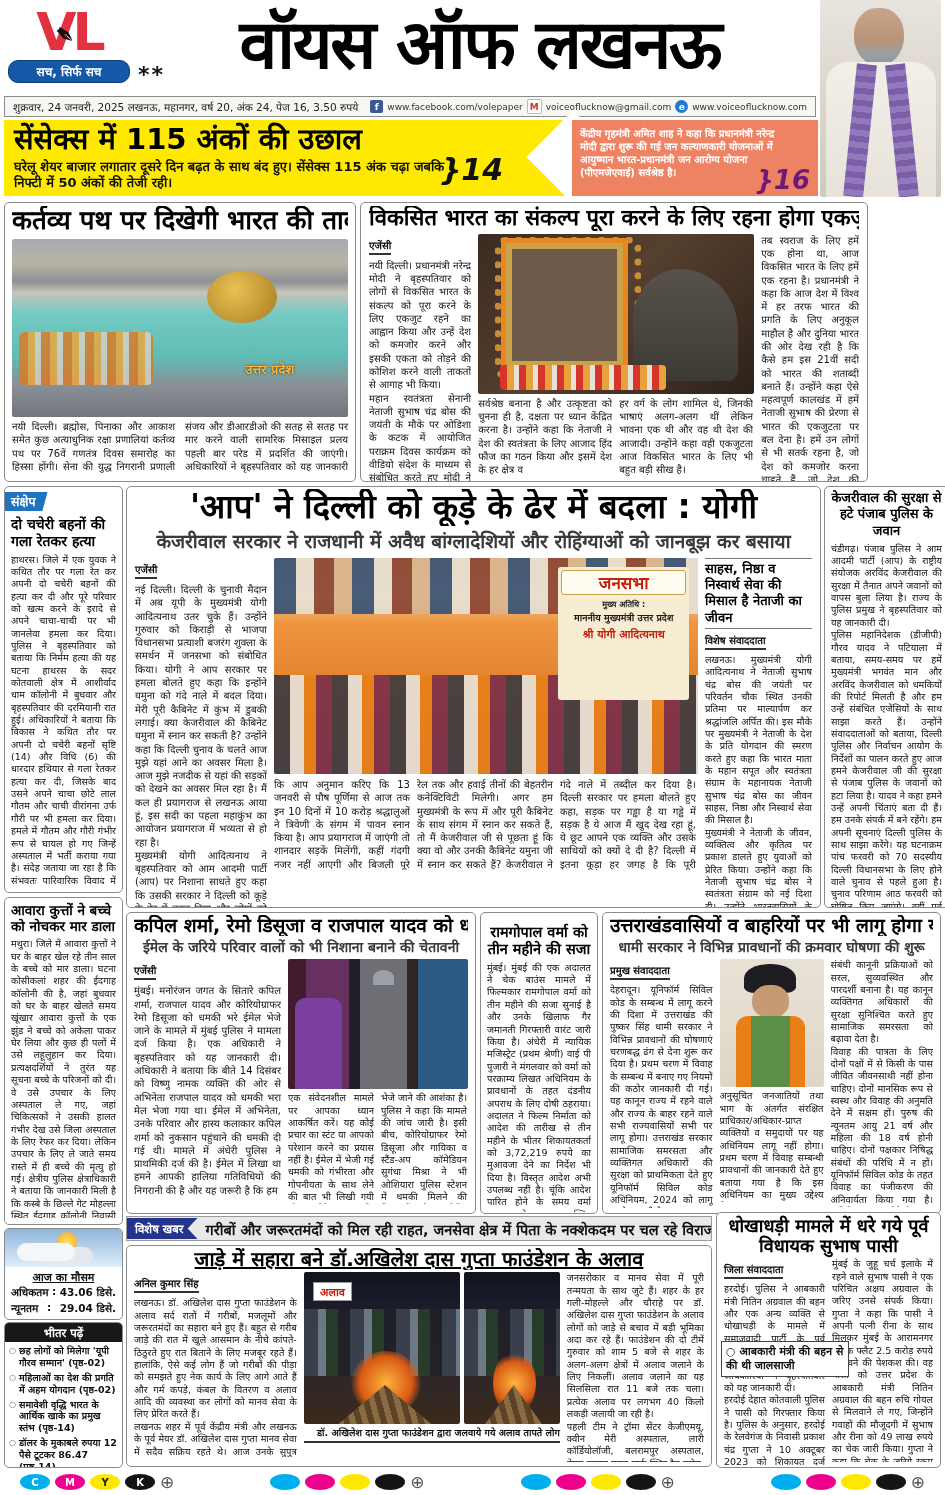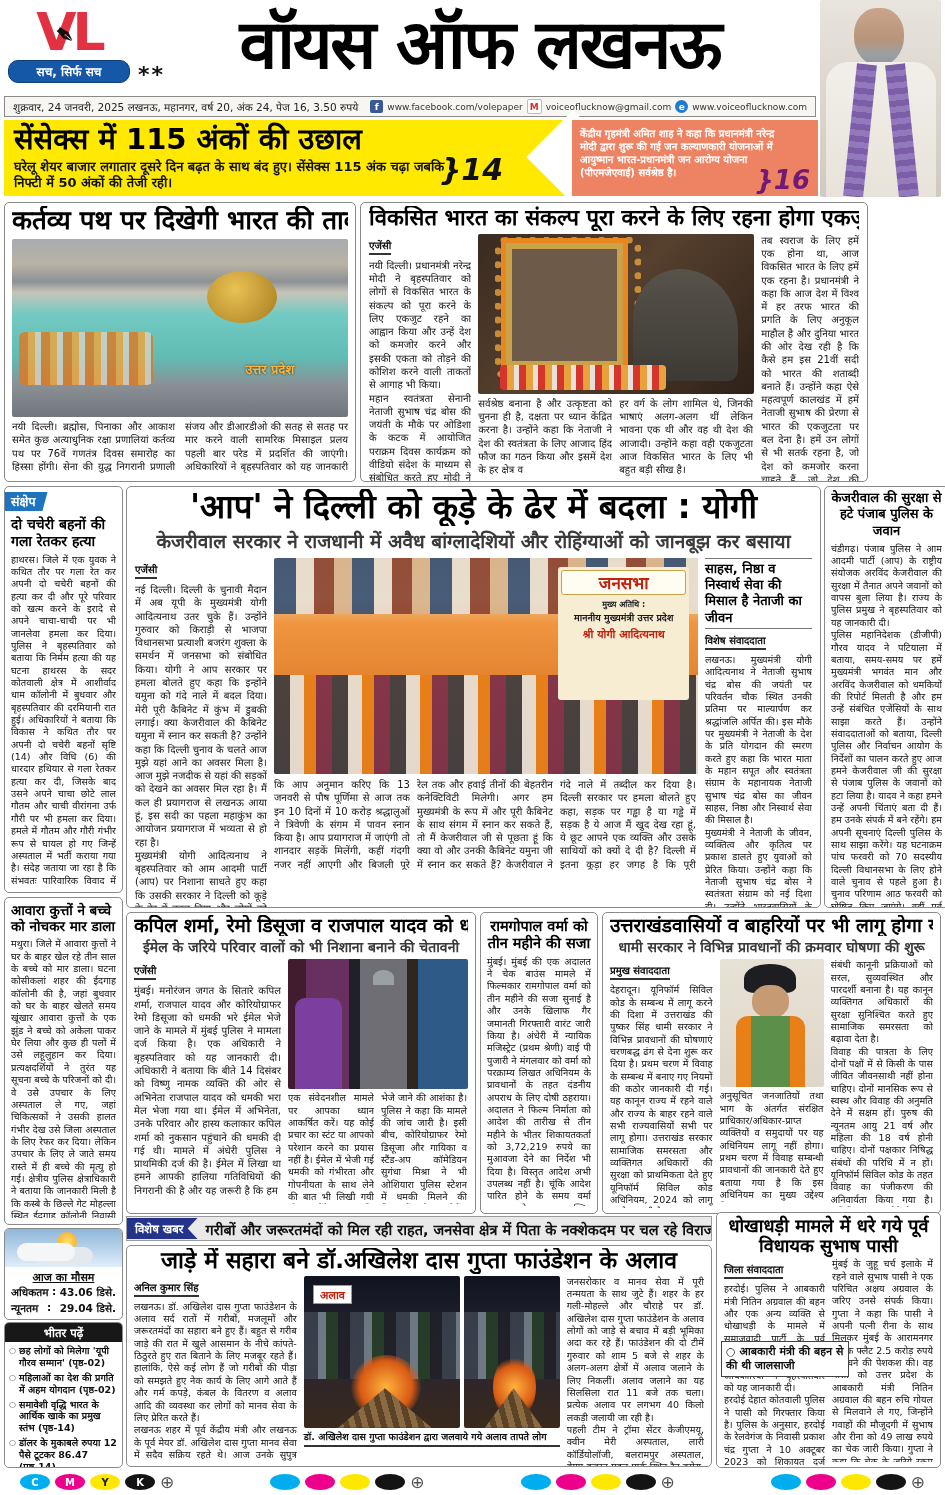--- a/index.html
+++ b/index.html
@@ -80,21 +80,21 @@
   #yogi-ph .banner .t2{font-size:8px;font-weight:bold;color:#222;margin-top:3px;}
   #yogi-ph .banner .t3{font-size:9.5px;font-weight:900;color:#1c1c1c;margin-top:2px;}
   #yogi-ph .banner .t4{font-size:11px;font-weight:900;color:#c42210;margin-top:2px;}
   
   #kejri{left:824px;top:486px;width:125px;height:422px;padding:3px 6px;}
   
   #kapil{left:126px;top:912px;width:350px;height:302px;padding:2px 7px;}
   #celebs-ph{background:linear-gradient(90deg,#401c2e 0 10%,#67305f 10% 34%,#202028 34% 40%,#6e6e74 40% 66%,#2e2620 66% 72%,#2e5a88 72% 100%);}
   #celebs-ph .suit{position:absolute;left:4%;bottom:0;width:26%;height:70%;background:#7b3fa0;border-radius:10px 10px 0 0;}
   #celebs-ph .hat{position:absolute;left:47%;top:8%;width:12%;height:12%;background:#9aa0a6;border-radius:50% 50% 0 0;}
-  #rgv{left:480px;top:912px;width:118px;height:302px;padding:5px 6px;}
+  #rgv{left:480px;top:912px;width:118px;height:302px;padding:11px 6px;}
   #ucc{left:602px;top:912px;width:339px;height:302px;padding:2px 7px;}
   #dhami-ph{background:linear-gradient(180deg,#e8e2d6 0%,#ded6c8 100%);}
   #dhami-ph .cap{position:absolute;left:24%;top:4%;width:50%;height:22%;background:#1d1d22;border-radius:50% 50% 20% 20%;}
   #dhami-ph .face{position:absolute;left:31%;top:20%;width:36%;height:26%;background:#c69b74;border-radius:45%;}
   #dhami-ph .scarf{position:absolute;left:16%;top:44%;width:66%;height:56%;background:linear-gradient(90deg,#e87f17 0 22%,#5c8f4a 22% 78%,#e87f17 78% 100%);border-radius:12px 12px 0 0;}
   
   #spstrip{left:126px;top:1216px;width:586px;height:25px;background:#e9e9e9;border:1px solid #9a9a9a;
            display:flex;align-items:center;box-sizing:border-box;overflow:hidden;}
   #spstrip .lab{background:#24348c;color:#fff;font-size:11.5px;font-weight:bold;padding:3px 14px 3px 8px;
            clip-path:polygon(0 0,100% 0,86% 50%,100% 100%,0 100%);white-space:nowrap;}
@@ -123,21 +123,21 @@
   #inside .hd{background:#181818;color:#fff;font-size:11.5px;font-weight:bold;text-align:center;margin:0 -4px 3px;padding:2px 0;}
   #inside .it{font-size:9.5px;font-weight:bold;line-height:1.25;margin-bottom:3px;display:flex;gap:3px;}
   #inside .bu{color:#555;font-size:8px;padding-top:1px;}
   
   #cmyk{left:0;top:1471px;width:945px;height:22px;display:flex;align-items:center;justify-content:space-between;padding:0 20px;box-sizing:border-box;}
   .cg{display:flex;align-items:center;gap:5px;}
   .ce{width:30px;height:16px;border-radius:50%;display:flex;align-items:center;justify-content:center;
       font-size:10px;font-weight:bold;color:#fff;}
   .c1{background:#00aeef;} .c2{background:#ec008c;} .c3{background:#ffe800;color:#222;} .c4{background:#141414;}
   .reg{font-size:17px;color:#555;line-height:1;}
-  .caption{font-size:9.5px;font-weight:bold;text-align:left;border-bottom:2px solid #333;padding:2px 0;}
+  .caption{font-size:9.5px;font-weight:bold;text-align:right;border-bottom:2px solid #333;padding:2px 0;}
 </style>
 </head>
 <body>
 
 <div id="page">
 
   <div class="abs" id="logo">
     <div class="vl">VL</div>
     <div class="nib">✒</div>
     <div class="tag">सच, सिर्फ सच</div>
@@ -346,21 +346,21 @@
 विवाह की पात्रता के लिए दोनों पक्षों में से किसी के पास जीवित जीवनसाथी नहीं होना चाहिए। दोनों मानसिक रूप से स्वस्थ और विवाह की अनुमति देने में सक्षम हों। पुरुष की न्यूनतम आयु 21 वर्ष और महिला की 18 वर्ष होनी चाहिए। दोनों पक्षकार निषिद्ध संबंधों की परिधि में न हों। यूनिफॉर्म सिविल कोड के तहत विवाह का पंजीकरण की अनिवार्यता किया गया है। अधिनियम लागू होने के बाद, विवाह का पंजीकरण 60 दिनों के भीतर अनिवार्य होगा। 26 मार्च 2010 से अधिनियम   ...शेष पृष्ठ 14 पर</div>
     </div>
   </div>
 
   <div class="abs" id="spstrip">
     <span class="lab">विशेष खबर</span>
     <span class="txt">गरीबों और जरूरतमंदों को मिल रही राहत, जनसेवा क्षेत्र में पिता के नक्शेकदम पर चल रहे विराज सागर दास</span>
   </div>
 
   <div class="abs box" id="alav">
-    <div class="art-h nowrap" style="font-size:23px;">जाड़े में सहारा बने डॉ.अखिलेश दास गुप्ता फाउंडेशन के अलाव</div>
+    <div class="art-h nowrap" style="font-size:20px;text-decoration:underline;">जाड़े में सहारा बने डॉ.अखिलेश दास गुप्ता फाउंडेशन के अलाव</div>
     <div style="display:flex;gap:7px;margin-top:2px;">
       <div style="width:166px;">
         <span class="byline">अनिल कुमार सिंह</span>
         <div class="jt body-sm" style="height:160px;overflow:hidden;">लखनऊ। डॉ. अखिलेश दास गुप्ता फाउंडेशन के अलाव सर्द रातों में गरीबों, मजलूमों और जरूरतमंदों का सहारा बने हुए हैं। बहुत से गरीब जाड़े की रात में खुले आसमान के नीचे कांपते-ठिठुरते हुए रात बिताने के लिए मजबूर रहते हैं। हालांकि, ऐसे कई लोग हैं जो गरीबों की पीड़ा को समझते हुए नेक कार्य के लिए आगे आते हैं और गर्म कपड़े, कंबल के वितरण व अलाव आदि की व्यवस्था कर लोगों को मानव सेवा के लिए प्रेरित करते हैं।
 लखनऊ शहर में पूर्व केंद्रीय मंत्री और लखनऊ के पूर्व मेयर डॉ. अखिलेश दास गुप्ता मानव सेवा में सदैव सक्रिय रहते थे। आज उनके सुपुत्र बीबीडी ग्रुप के प्रेसिडेंट व डॉ. अखिलेश दास गुप्ता फाउंडेशन के अध्यक्ष विराज सागर दास अपने पिता के पद चिह्नों पर चलकर</div>
       </div>
       <div style="width:256px;">
         <div style="display:flex;gap:4px;">
           <div class="ph fire-ph" style="width:156px;height:152px;">
             <div class="crowd"></div>

